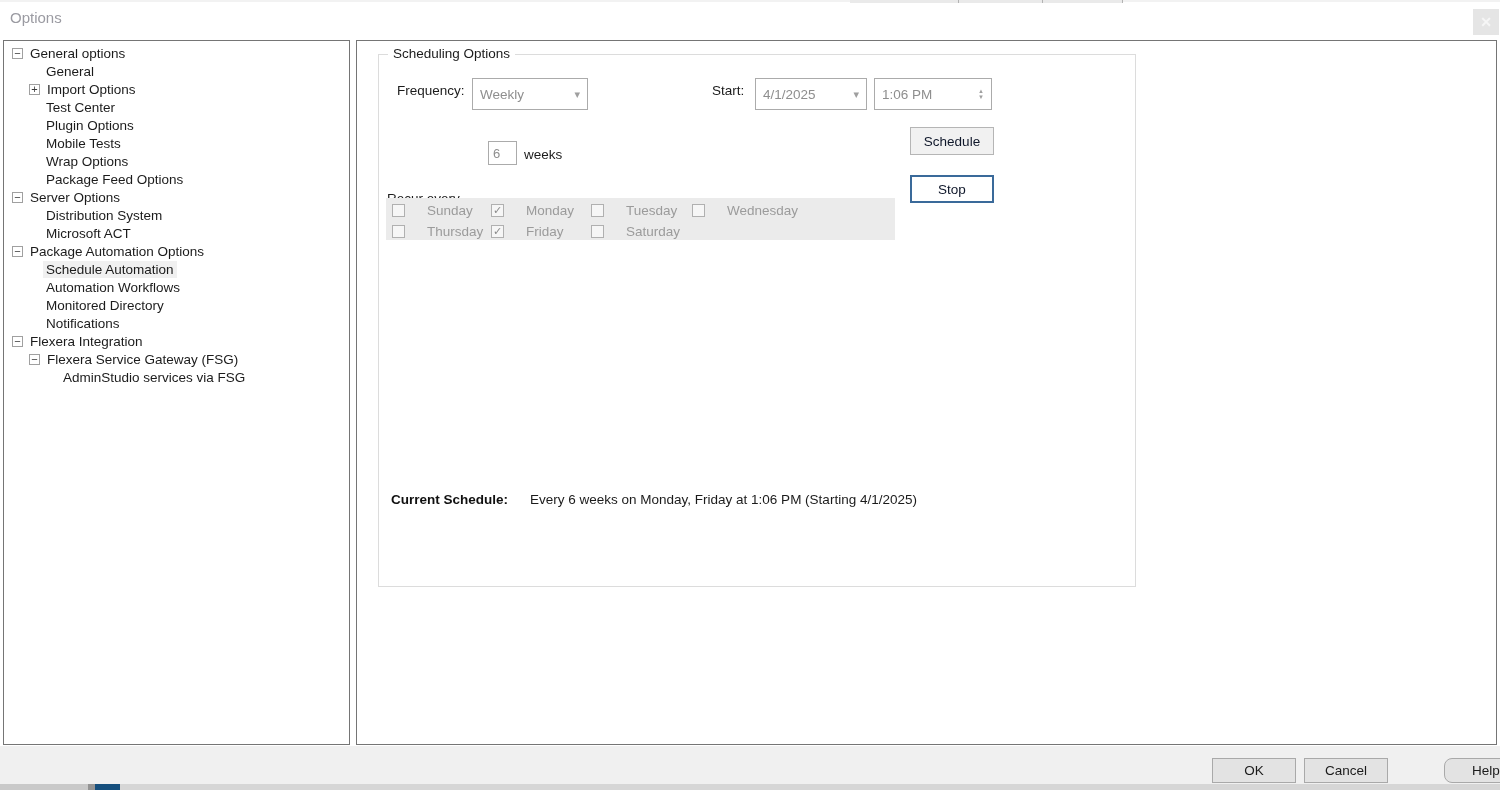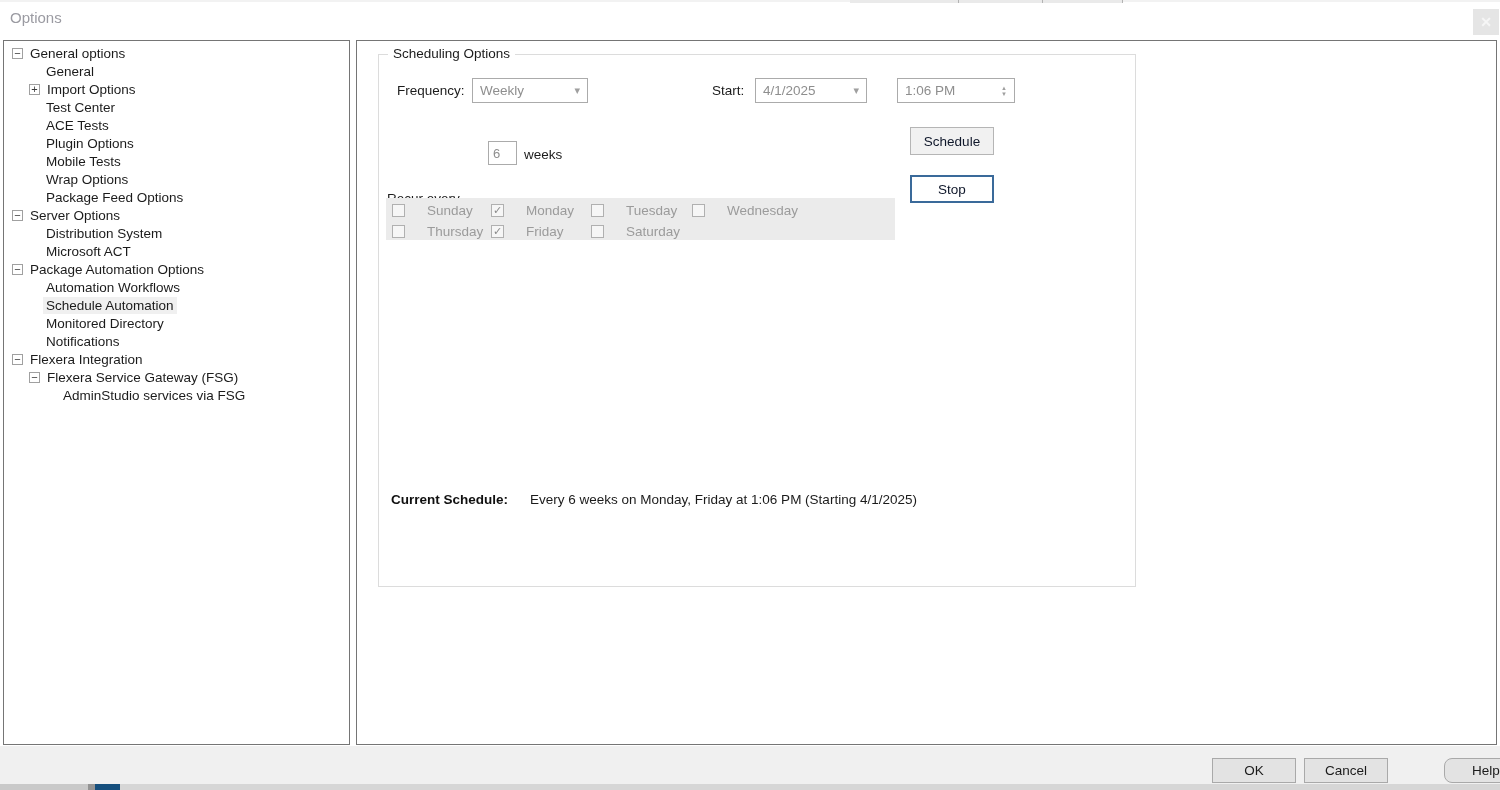--- a/index.html
+++ b/index.html
@@ -43,21 +43,21 @@
   .right-panel {
     position:absolute; left:356px; top:40px; width:1141px; height:705px;
     border:1px solid #757575; background:#fff;
   }
   .groupbox { position:absolute; left:21px; top:13px; width:758px; height:533px; border:1px solid #dcdcdc; }
   .group-label { position:absolute; left:9px; top:-9px; background:#fff; padding:0 5px; font-size:13.5px; color:#1b1b1b; white-space:nowrap; }
 
   .field-label { position:absolute; font-size:13.5px; color:#1b1b1b; line-height:25px; white-space:nowrap; }
 
   .combo {
-    position:absolute; height:25px; border:1px solid #ababab; background:#fff;
+    position:absolute; height:32px; border:1px solid #ababab; background:#fff;
     display:flex; align-items:center; padding:0 7px; font-size:13.5px; color:#8e8e8e;
   }
   .combo-arrow { margin-left:auto; color:#9f9f9f; font-size:11px; }
   .spin-arrows { margin-left:auto; display:flex; flex-direction:column; color:#9f9f9f; font-size:6px; line-height:6px; text-align:center; }
 
   .recur-input {
     position:absolute; left:109px; top:86px; width:29px; height:24px;
     border:1px solid #ababab; background:#fff; color:#8e8e8e;
     font-family:"Liberation Sans", sans-serif; font-size:13px; padding:1px 4px;
   }
@@ -115,23 +115,20 @@
       <span class="tree-label">General</span>
     </div>
     <div class="tree-row lvl1box">
       <span class="expander">+</span>
       <span class="tree-label">Import Options</span>
     </div>
     <div class="tree-row lvl1">
       <span class="tree-label">Test Center</span>
     </div>
     <div class="tree-row lvl1">
-      <span class="tree-label">ACE Tests</span>
-    </div>
-    <div class="tree-row lvl1">
       <span class="tree-label">Plugin Options</span>
     </div>
     <div class="tree-row lvl1">
       <span class="tree-label">Mobile Tests</span>
     </div>
     <div class="tree-row lvl1">
       <span class="tree-label">Wrap Options</span>
     </div>
     <div class="tree-row lvl1">
       <span class="tree-label">Package Feed Options</span>
@@ -144,24 +141,24 @@
       <span class="tree-label">Distribution System</span>
     </div>
     <div class="tree-row lvl1">
       <span class="tree-label">Microsoft ACT</span>
     </div>
     <div class="tree-row lvl0">
       <span class="expander">−</span>
       <span class="tree-label">Package Automation Options</span>
     </div>
     <div class="tree-row lvl1">
+      <span class="tree-label selected">Schedule Automation</span>
+    </div>
+    <div class="tree-row lvl1">
       <span class="tree-label">Automation Workflows</span>
-    </div>
-    <div class="tree-row lvl1">
-      <span class="tree-label selected">Schedule Automation</span>
     </div>
     <div class="tree-row lvl1">
       <span class="tree-label">Monitored Directory</span>
     </div>
     <div class="tree-row lvl1">
       <span class="tree-label">Notifications</span>
     </div>
     <div class="tree-row lvl0">
       <span class="expander">−</span>
       <span class="tree-label">Flexera Integration</span>
@@ -183,21 +180,21 @@
       <div class="combo" style="left:93px; top:23px; width:116px;">
         <span>Weekly</span>
         <span class="combo-arrow">▾</span>
       </div>
 
       <span class="field-label" style="left:333px; top:23px;">Start:</span>
       <div class="combo" style="left:376px; top:23px; width:112px;">
         <span>4/1/2025</span>
         <span class="combo-arrow">▾</span>
       </div>
-      <div class="combo" style="left:518px; top:23px; width:118px;gap:32px;">
+      <div class="combo" style="left:495px; top:23px; width:118px;gap:32px;">
         <span>1:06 PM</span>
         <span class="spin-arrows">
           <span>▲</span>
           <span>▼</span>
         </span>
       </div>
 
       <span class="field-label" style="left:8px; top:87px;margin-top:44px;">Recur every</span>
       <input class="recur-input" value="6" style="">
       <span class="field-label" style="left:145px; top:87px;">weeks</span>

